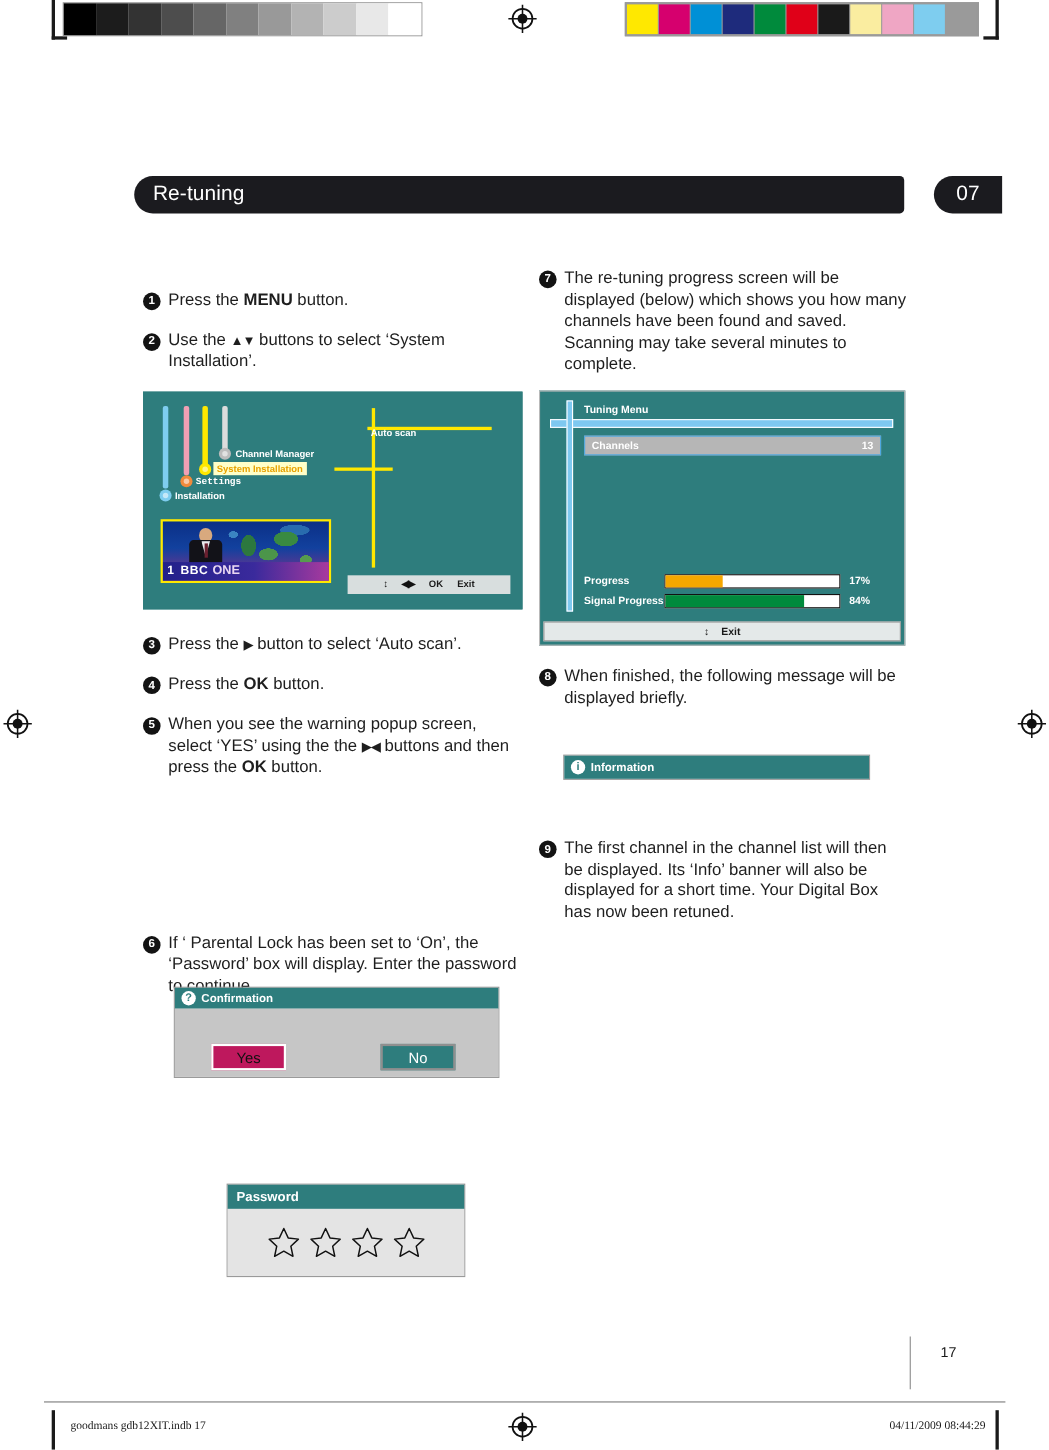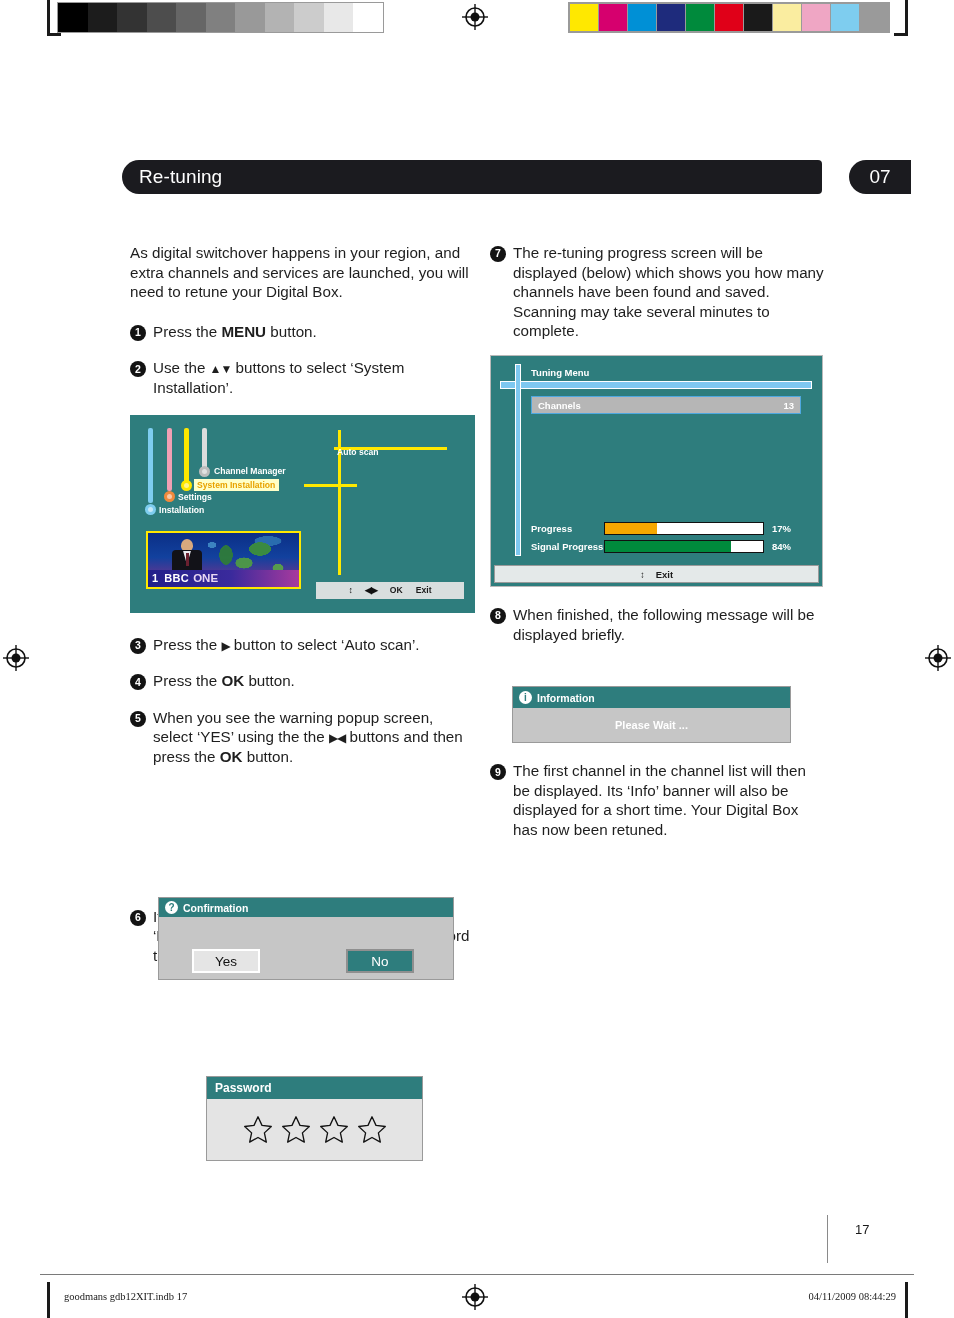--- a/index.html
+++ b/index.html
@@ -128,21 +128,21 @@
              color:#2e7d7d; font-size:10px; font-weight:bold;
              display:flex; align-items:center; justify-content:center;
              margin-right:5px; }
   .dlg-body { background:#c6c6c6; }
 
   .confirm { position:absolute; left:158px; top:897px; width:296px; }
   .confirm .dlg-body { height:62px; position:relative; }
   .confirm .msg { color:#fff; font-size:10.5px; font-weight:bold;
                   text-align:center; padding-top:9px; }
   .btn-yes { position:absolute; left:33px; top:32px; width:68px; height:24px;
-             background:#e5e5e5; border:2px solid #fff;
+             background:#be185d; border:2px solid #fff;
              display:flex; align-items:center; justify-content:center;
              font-size:13.5px; color:#111; }
   .btn-no  { position:absolute; left:187px; top:32px; width:68px; height:24px;
              background:#2e7d7d; border:2px solid #8f8f8f;
              display:flex; align-items:center; justify-content:center;
              font-size:13.5px; color:#fff; }
 
   
   .pwd { position:absolute; left:206px; top:1076px; width:217px; }
   .pwd .dlg-title { height:22px; font-size:12px; padding-left:8px; }
@@ -265,21 +265,20 @@
       <line x1="0" y1="13" x2="26" y2="13" stroke="#111" stroke-width="1.4"></line>
     </svg>
   </div>
 
   <div class="hdr-bar">
     <span class="hdr-title">Re-tuning</span>
   </div>
   <div class="hdr-page">07</div>
 
   <div class="col-left">
-    <p class="body">As digital switchover happens in your region, and extra channels and services are launched, you will need to retune your Digital Box.</p>
 
     <div class="step" style="margin-top:20px;">
       <span class="num">1</span>
       <span class="txt"><span>Press the </span><b>MENU</b><span> button.</span></span>
     </div>
 
     <div class="step">
       <span class="num">2</span>
       <span class="txt"><span>Use the </span><b class="tri">▲▼</b><span> buttons to select ‘System Installation’.</span></span>
     </div>
@@ -291,21 +290,21 @@
       <div class="vbar" style="left:53px;top:12px;height:55px;background:#ffe800;"></div>
       <div class="vbar" style="left:71px;top:12px;height:45px;background:#dcdcdc;"></div>
 
       <div class="knob" style="left:68px;top:50px;background:#bcbcbc;"></div>
       <div class="knob" style="left:50px;top:64px;background:#ffe800;"></div>
       <div class="knob" style="left:33px;top:75px;background:#f08a3c;"></div>
       <div class="knob" style="left:14px;top:88px;background:#7ecdef;"></div>
 
       <div class="mlabel" style="left:83px;top:50px;">Channel Manager</div>
       <div class="mlabel sel" style="left:63px;top:63px;">System Installation</div>
-      <div class="mlabel" style="left:47px;top:76px;">Settings</div>
+      <div class="mlabel" style="left:47px;top:76px;font-family:Liberation Mono, monospace;">Settings</div>
       <div class="mlabel" style="left:28px;top:89px;">Installation</div>
 
       <div class="ybar" style="left:203px;top:31px;width:113px;height:3px;"></div>
       <div class="ybar" style="left:207px;top:14px;width:3px;height:145px;"></div>
       <div class="ybar" style="left:173px;top:68px;width:53px;height:3px;"></div>
       <div class="auto-scan">Auto scan</div>
 
       <div class="thumb">
         <div class="map"></div>
         <div class="person">
@@ -429,21 +428,20 @@
       <span class="num">9</span>
       <span class="txt">The first channel in the channel list will then be displayed. Its ‘Info’ banner will also be displayed for a short time. Your Digital Box has now been retuned.</span>
     </div>
   </div>
 
   <div class="info dlg">
     <div class="dlg-title">
       <span class="dlg-ico">i</span>
       <span>Information</span>
     </div>
-    <div class="dlg-body">Please Wait ...</div>
   </div>
 
   <div class="side-rule"></div>
   <div class="pg-num">17</div>
   <div class="foot-rule"></div>
   <div class="foot foot-left">goodmans gdb12XIT.indb   17</div>
   <div class="foot foot-right">04/11/2009   08:44:29</div>
 
   <div class="crop" style="left:47px;top:1282px;width:3px;height:36px;"></div>
   <div class="crop" style="left:905px;top:1282px;width:3px;height:36px;"></div>

